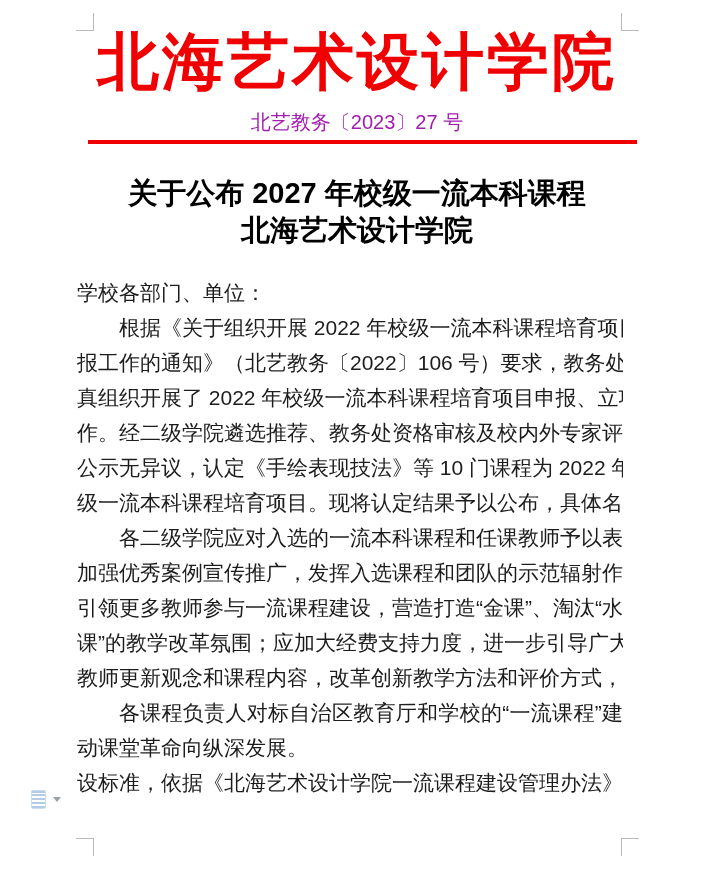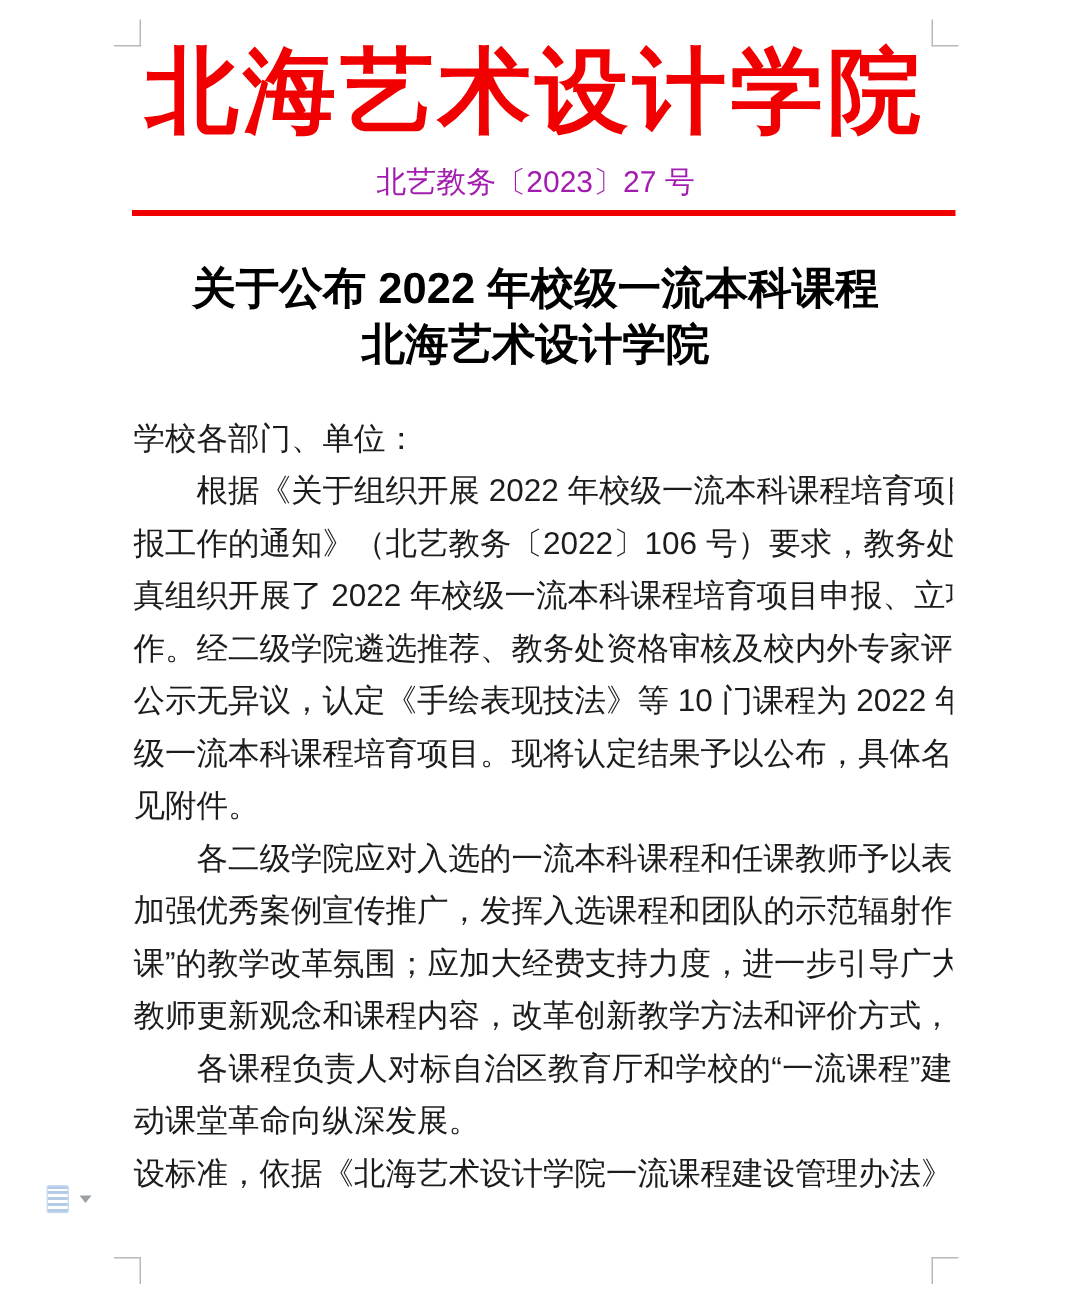--- a/index.html
+++ b/index.html
@@ -39,21 +39,21 @@
   }
   .doc-title {
     position: absolute; top: 175px; left: 0; width: 714px;
     text-align: center;
     font-weight: bold;
     font-size: 29px; line-height: 37px;
     color: #000000;
   }
 
   .doc-body {
-    position: absolute; top: 275px; left: 89px; width: 546px;
+    position: absolute; top: 275px; left: 77px; width: 546px;
     font-size: 21px;
     color: #1c1c1c;
   }
   .body-line {
     height: 35px; line-height: 35px;
     overflow: hidden;
     text-align: justify;
     text-align-last: justify;
     white-space: nowrap;
   }
@@ -91,35 +91,35 @@
   <span class="crop crop-bl"></span>
   <span class="crop crop-br"></span>
 
   <div class="school-name">北海艺术设计学院</div>
 
   <div class="doc-number">北艺教务〔2023〕27 号</div>
 
   <div class="red-rule"></div>
 
   <div class="doc-title">
-    <div>关于公布 2022 年校级一流本科课程</div>
+    <div>关于公布 2027 年校级一流本科课程</div>
     <div>北海艺术设计学院</div>
   </div>
 
   <div class="doc-body">
       <div class="body-line para-end">学校各部门、单位：</div>
       <div class="body-line indent">根据《关于组织开展 2022 年校级一流本科课程培育项目申</div>
       <div class="body-line">报工作的通知》（北艺教务〔2022〕106 号）要求，教务处认</div>
       <div class="body-line">真组织开展了 2022 年校级一流本科课程培育项目申报、立项工</div>
       <div class="body-line">作。经二级学院遴选推荐、教务处资格审核及校内外专家评审，</div>
       <div class="body-line">公示无异议，认定《手绘表现技法》等 10 门课程为 2022 年校</div>
       <div class="body-line">级一流本科课程培育项目。现将认定结果予以公布，具体名单</div>
-      <div class="body-line para-end">见附件。</div>
       <div class="body-line indent">各二级学院应对入选的一流本科课程和任课教师予以表彰，</div>
       <div class="body-line">加强优秀案例宣传推广，发挥入选课程和团队的示范辐射作用，</div>
+      <div class="body-line">引领更多教师参与一流课程建设，营造打造“金课”、淘汰“水</div>
       <div class="body-line">课”的教学改革氛围；应加大经费支持力度，进一步引导广大</div>
       <div class="body-line">教师更新观念和课程内容，改革创新教学方法和评价方式，推</div>
       <div class="body-line indent">各课程负责人对标自治区教育厅和学校的“一流课程”建</div>
       <div class="body-line para-end">动课堂革命向纵深发展。</div>
       <div class="body-line">设标准，依据《北海艺术设计学院一流课程建设管理办法》（北</div>
     </div>
 
   <div class="paste-btn">
     <span class="paste-doc"></span>
     <span class="paste-chevron"></span>

